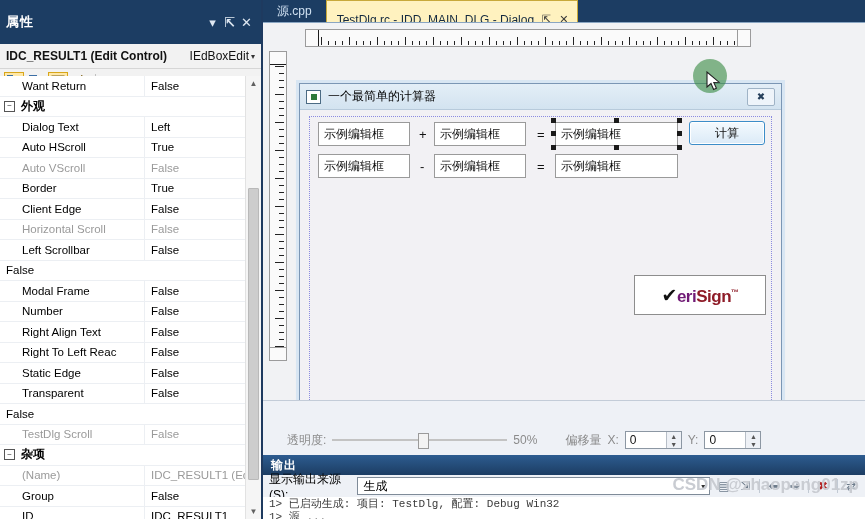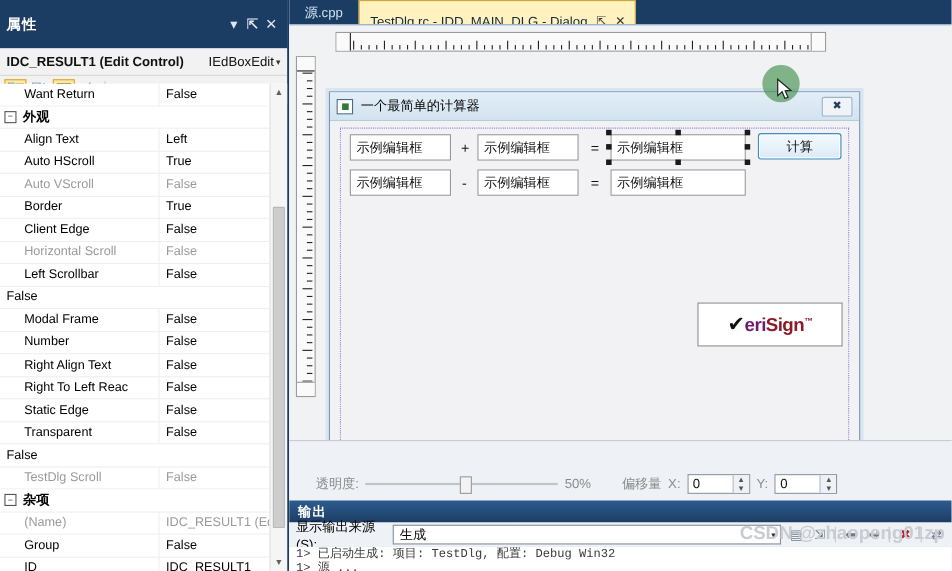--- a/index.html
+++ b/index.html
@@ -323,21 +323,21 @@
     <div class="grid">
       <div class="grow">
         <span class="k">Want Return</span>
         <span class="v">False</span>
       </div>
       <div class="grow cat">
         <span class="box">−</span>
         <span>外观</span>
       </div>
       <div class="grow">
-        <span class="k">Align Text</span>
+        <span class="k">Dialog Text</span>
         <span class="v">Left</span>
       </div>
       <div class="grow">
         <span class="k">Auto HScroll</span>
         <span class="v">True</span>
       </div>
       <div class="grow dim">
         <span class="k">Auto VScroll</span>
         <span class="v">False</span>
       </div>

